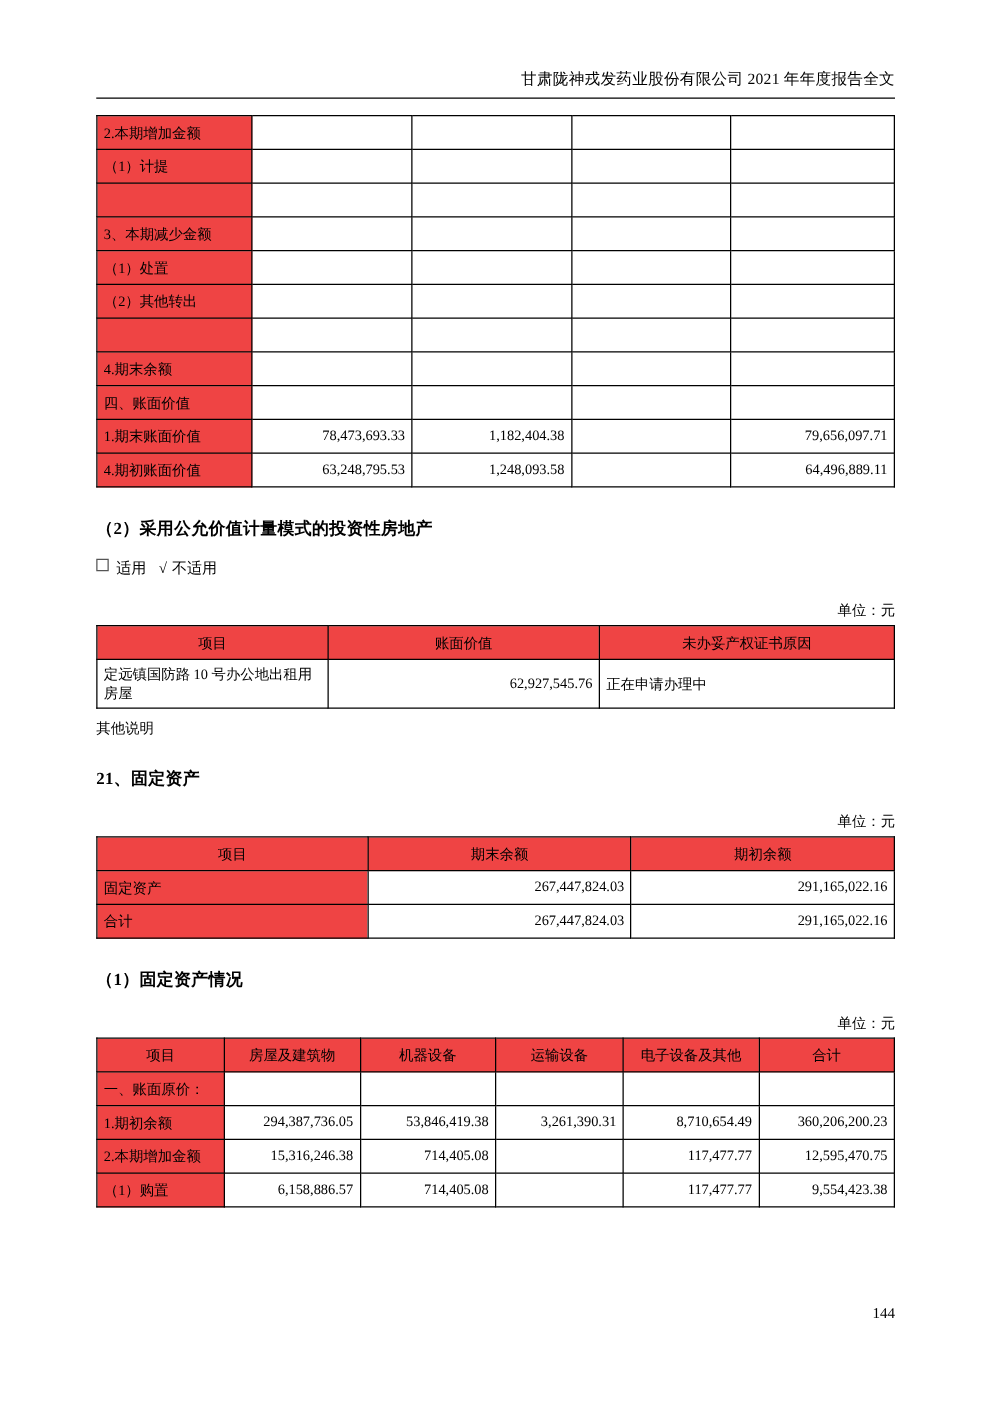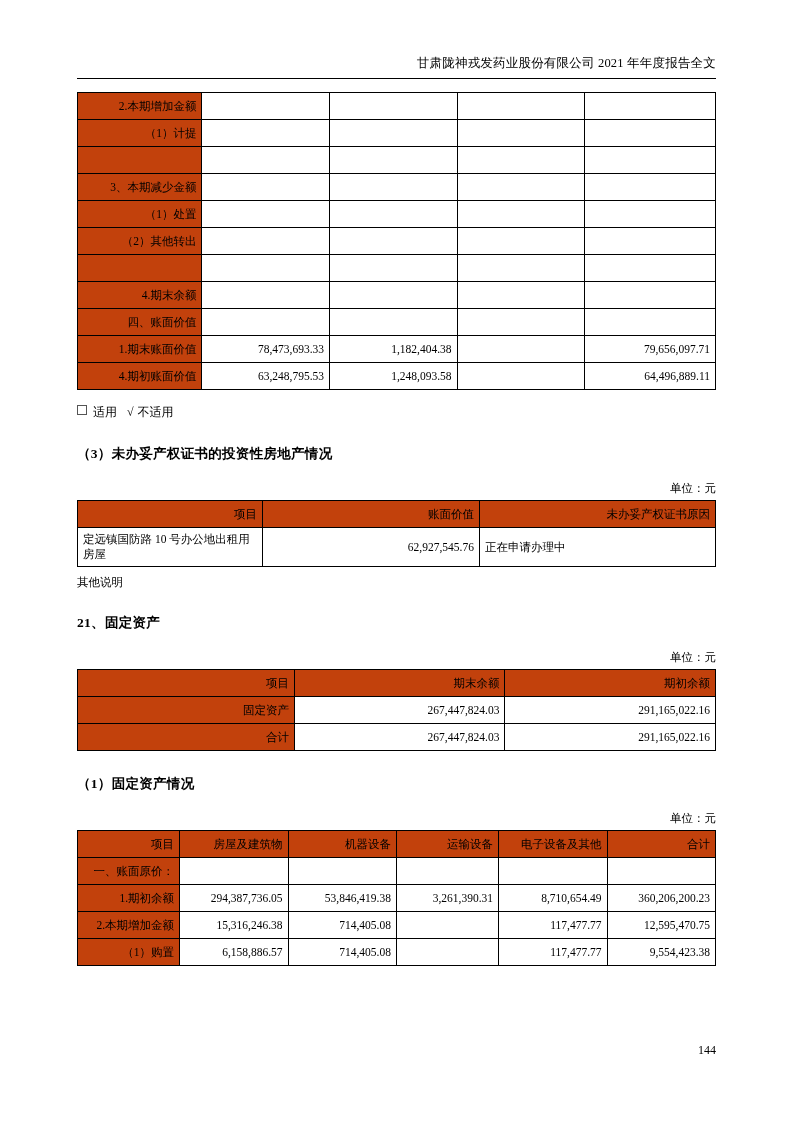--- a/index.html
+++ b/index.html
@@ -52,21 +52,21 @@
   table.doc td, table.doc th {
     border: 1px solid #000000;
     padding: 4px 5px;
     height: 18px;
     vertical-align: middle;
     font-weight: normal;
   }
   .tcenter { text-align: center; }
   .tright { text-align: right; }
   .tleft { text-align: left; }
-  .shaded { background: #c2410c; text-align: right; }
+  .shaded { background: #ef4444; }
   .white { background: #ffffff; }
   .sec-title {
     font-size: 13.5px;
     font-weight: bold;
     margin: 24px 0 0 0;
     letter-spacing: 0.3px;
   }
   .para-small {
     font-size: 11.5px;
     margin: 8px 0 0 0;
@@ -188,26 +188,26 @@
         <tr>
           <td class="shaded tleft">4.期初账面价值</td>
           <td class="white tright">63,248,795.53</td>
           <td class="white tright">1,248,093.58</td>
           <td class="white tright"></td>
           <td class="white tright">64,496,889.11</td>
         </tr>
       </tbody>
     </table>
 
+    <div class="sec-title">（2）采用公允价值计量模式的投资性房地产</div>
 
     <div class="checkbox-line">
       <span class="box-glyph"></span><span>适用</span><span class="tick">√</span><span>不适用</span>
     </div>
 
-    <div class="sec-title">（3）未办妥产权证书的投资性房地产情况</div>
 
     <div class="unit">单位：元</div>
 
     <table class="doc">
       <colgroup>
         <col style="width:29%">
         <col style="width:34%">
         <col style="width:37%">
       </colgroup>
       <thead>

